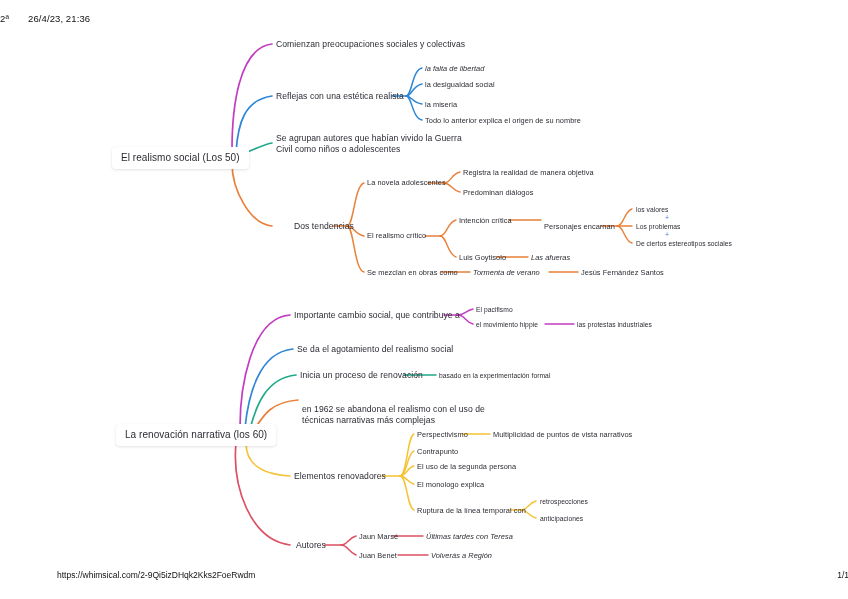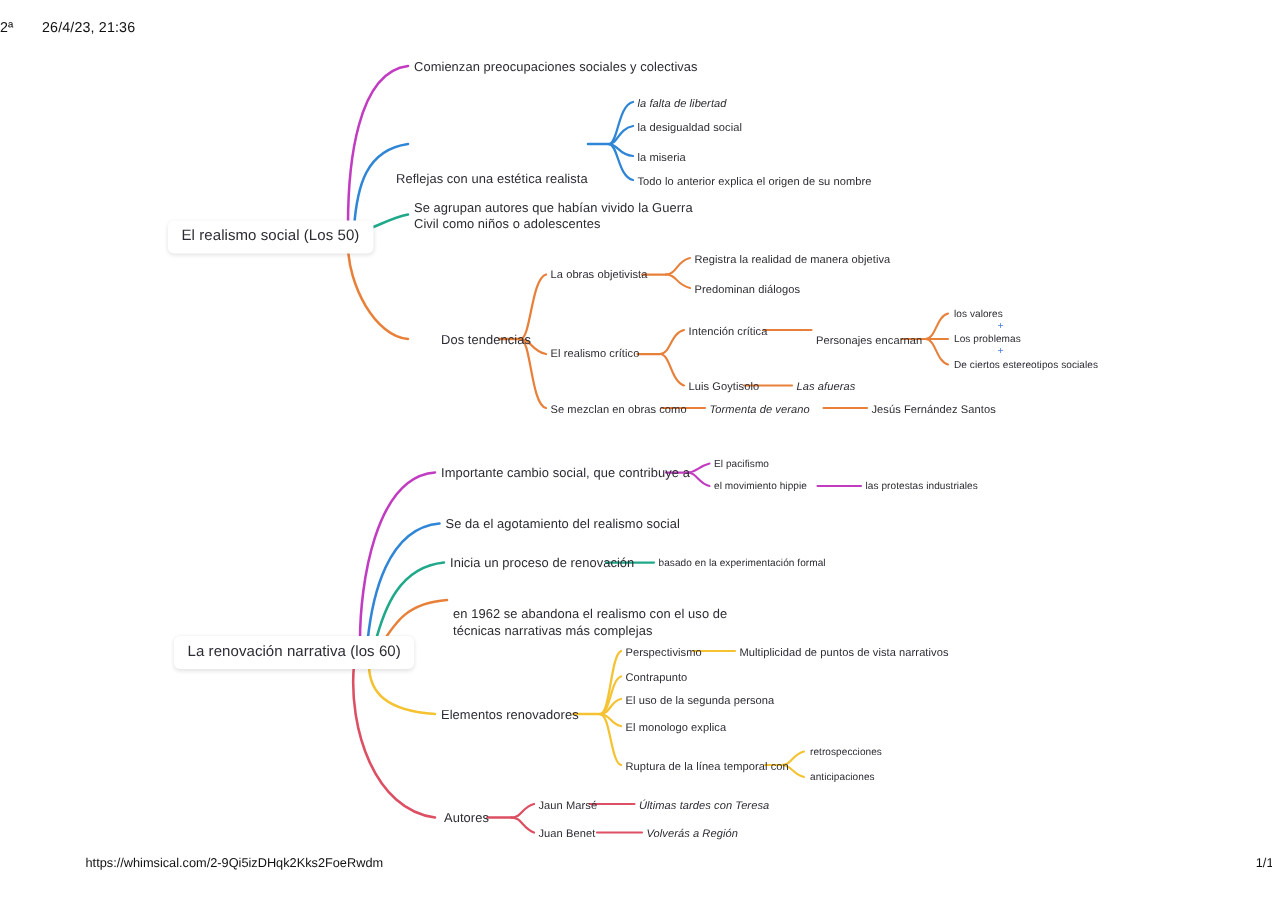--- a/index.html
+++ b/index.html
@@ -149,33 +149,33 @@
       <path d="M341,545 C348,545 348,538 356,536" stroke="#dd4f63" stroke-width="1.5"></path>
       <path d="M341,545 C348,545 348,552 356,555" stroke="#dd4f63" stroke-width="1.5"></path>
       <path d="M393,536 L423,536" stroke="#dd4f63" stroke-width="1.4"></path>
       <path d="M398,555 L428,555" stroke="#dd4f63" stroke-width="1.4"></path>
     </svg>
 
     <div class="node root" style="left:112px;top:147px;">El realismo social (Los 50)</div>
 
     <div class="node lvl1" style="left:276px;top:39px;">Comienzan preocupaciones sociales y colectivas</div>
 
-    <div class="node lvl1" style="left:264px;top:91px;margin-top:23px;">Reflejas con una estética realista</div>
+    <div class="node lvl1" style="left:276px;top:91px;">Reflejas con una estética realista</div>
 
     <div class="node lvl2" style="left:425px;top:64px;font-style:italic;">la falta de libertad</div>
     <div class="node lvl2" style="left:425px;top:80px;">la desigualdad social</div>
     <div class="node lvl2" style="left:425px;top:100px;">la miseria</div>
     <div class="node lvl2" style="left:425px;top:116px;">Todo lo anterior explica el origen de su nombre</div>
 
     <div class="node lvl1" style="left:276px;top:133px;">Se agrupan autores que habían vivido la Guerra
 Civil como niños o adolescentes</div>
 
     <div class="node lvl1" style="left:277px;top:221px;padding-left:17px;">Dos tendencias</div>
 
-    <div class="node lvl2" style="left:367px;top:178px;">La obras objetivista</div>
+    <div class="node lvl2" style="left:367px;top:178px;">La novela adolescentes</div>
     <div class="node lvl2" style="left:463px;top:168px;">Registra la realidad de manera objetiva</div>
     <div class="node lvl2" style="left:463px;top:188px;">Predominan diálogos</div>
 
     <div class="node lvl2" style="left:367px;top:231px;">El realismo crítico</div>
 
     <div class="node lvl2" style="left:459px;top:216px;">Intención crítica</div>
     <div class="node lvl2" style="left:544px;top:222px;">Personajes encarnan</div>
     <div class="node lvl3" style="left:636px;top:205px;">los valores</div>
     <div class="plus" style="left:665px;top:214px;">+</div>
     <div class="node lvl3" style="left:636px;top:222px;">Los problemas</div>

